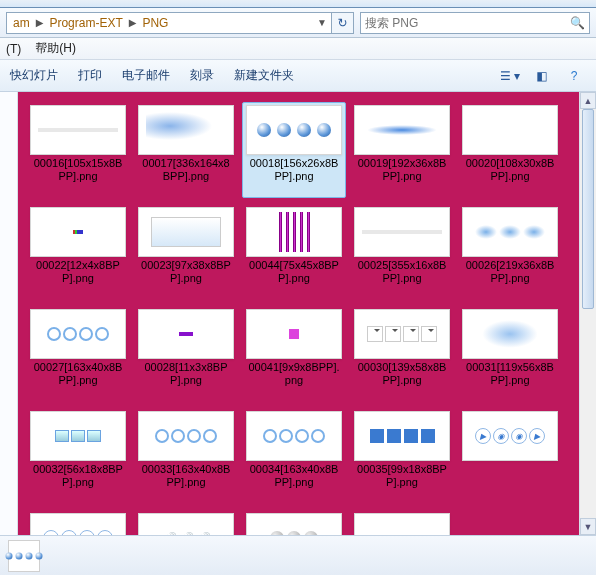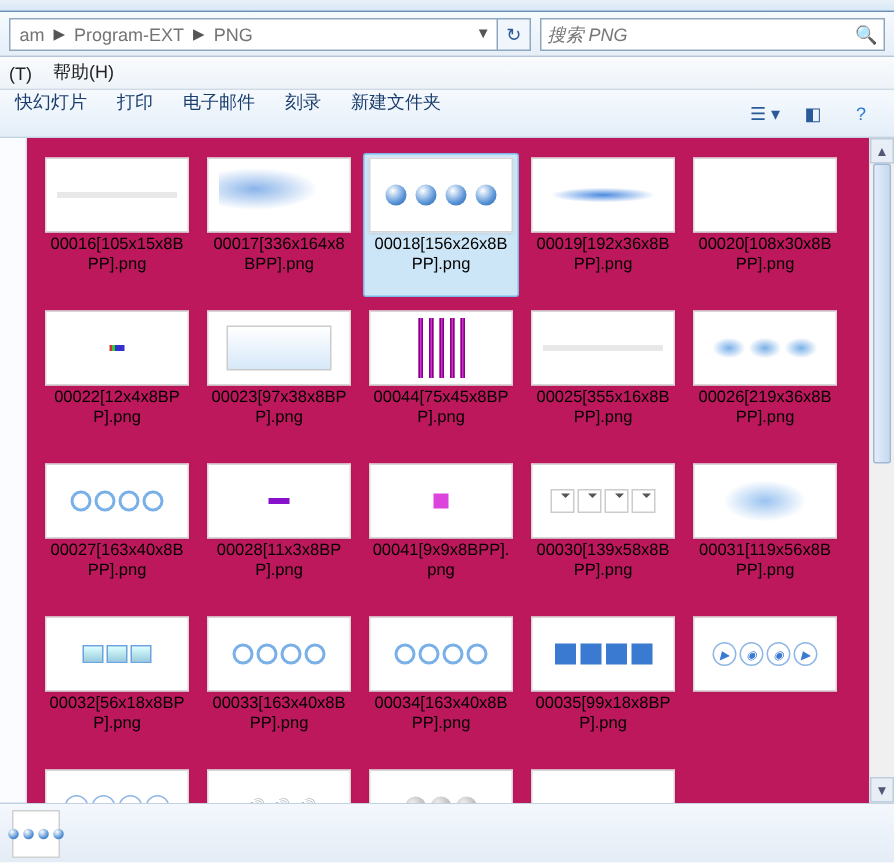--- a/index.html
+++ b/index.html
@@ -1,27 +1,27 @@
 <!DOCTYPE html>
 <html><head>
 <meta charset="utf-8">
 <style>
 *{box-sizing:border-box;margin:0;padding:0;font-family:"Microsoft YaHei","Segoe UI",Tahoma,sans-serif;font-size:12px}
 body{background:#fff;width:596px;height:575px;overflow:hidden;position:relative}
 .titlebar{height:8px;background:linear-gradient(#e8f0f8,#d8e8f8);border-bottom:1px solid #6a8fb5;position:relative}
 .addrbar{height:30px;background:linear-gradient(#f6fafe,#e6eef8);display:flex;align-items:center;border-bottom:1px solid #b5c5d5;padding:4px 6px;gap:0}
 .addrbox{flex:1;height:22px;border:1px solid #8fa8c0;background:#fff;display:flex;align-items:center;padding:0 4px;gap:4px}
-.crumb{color:#737373;cursor:default;padding:1px 2px}
+.crumb{color:#a16207;cursor:default;padding:1px 2px}
 .tri{color:#555;font-size:10px}
 .addrbtn{width:22px;height:22px;border:1px solid #8fa8c0;border-left:none;background:#f0f6fc;display:flex;align-items:center;justify-content:center;color:#2a5a9a}
 .searchbox{width:230px;height:22px;border:1px solid #8fa8c0;background:#fff;margin-left:6px;display:flex;align-items:center;padding:0 4px}
-.searchin{flex:1;border:none;outline:none;color:#888;font-style:italic;font-size:12px}
+.searchin{flex:1;border:none;outline:none;color:#888;font-size:12px}
 .menubar{height:22px;background:linear-gradient(#f9fbfd,#eef3f9);border-bottom:1px solid #d0dae6;display:flex;align-items:center;padding:0 6px;gap:14px}
 .menubar span{color:#222;cursor:default}
-.toolbar{height:32px;background:linear-gradient(#f6fafe,#e4eef8);border-bottom:1px solid #c3d2e2;display:flex;padding:0 10px;gap:20px}
+.toolbar{height:32px;background:linear-gradient(#f6fafe,#e4eef8);border-bottom:1px solid #c3d2e2;display:flex;align-items:center;padding:0 10px;gap:20px}
 .tb-l{display:flex;gap:20px}
 .tb-l span{color:#1a3d6d;cursor:default}
 .tb-r{margin-left:auto;display:flex;gap:8px;align-items:center}
 .tico{width:24px;height:20px;display:flex;align-items:center;justify-content:center;color:#2a5a9a;border:1px solid transparent}
 .content{position:absolute;top:92px;bottom:40px;left:0;right:0;display:flex}
 .navpane{width:18px;border-right:1px solid #d8e0ea;background:#fafcff}
 .files{flex:1;overflow:auto;padding:10px 8px;background:#be185d;position:relative}
 .grid{display:flex;flex-wrap:wrap;gap:6px 4px}
 .item{width:104px;height:96px;display:flex;flex-direction:column;align-items:center;padding:2px;border:1px solid transparent;border-radius:2px;cursor:default}
 .item.sel{background:#cde6f7;border-color:#7db7e8}

